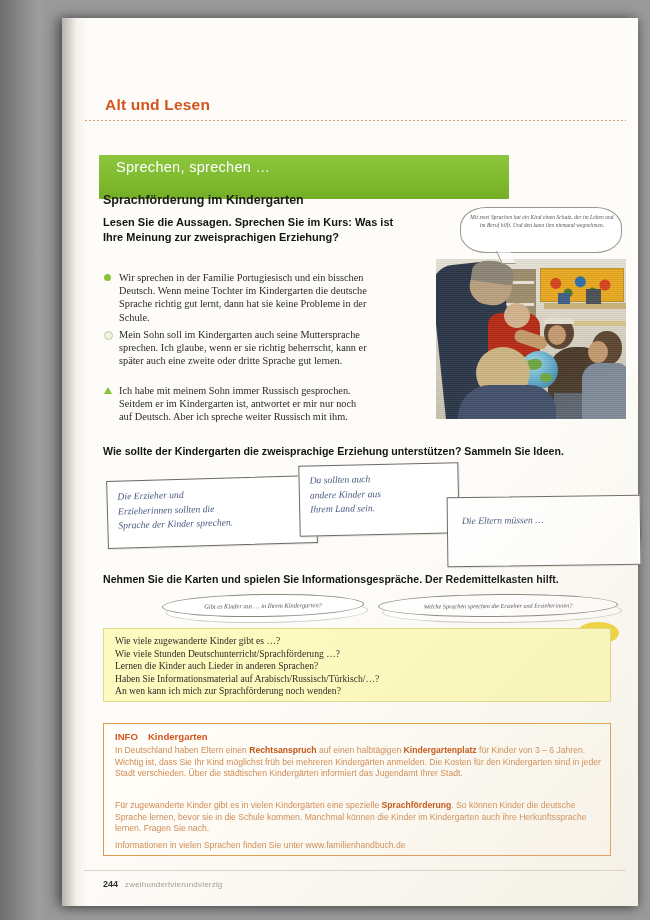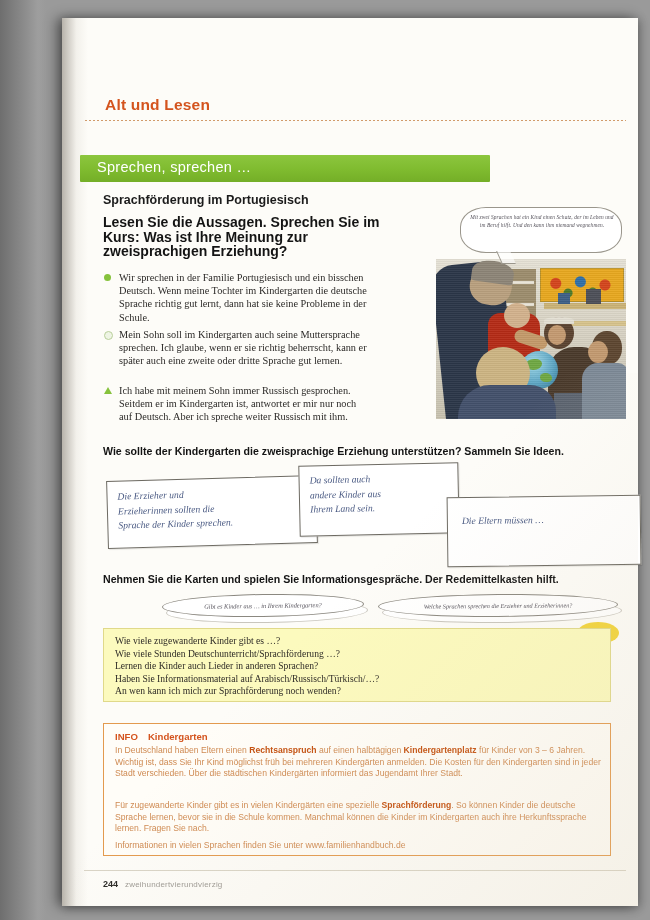--- a/index.html
+++ b/index.html
@@ -35,36 +35,36 @@
   .chapter-title{
     position:absolute;left:43px;top:78px;
     font-size:15.5px;font-weight:bold;color:#d4541e;letter-spacing:.2px;
   }
   .dotted-rule{
     position:absolute;left:22px;top:101px;width:542px;height:3px;
     background-image:radial-gradient(circle,#c98a52 0.9px,rgba(0,0,0,0) 1.1px);
     background-size:4px 3px;background-repeat:repeat-x;opacity:.85;
   }
   .banner{
-    position:absolute;left:18px;top:137px;width:410px;height:27px;
+    position:absolute;left:37px;top:137px;width:410px;height:44px;
     background:linear-gradient(180deg,#8cc63e 0%,#7fbb2f 55%,#74ae27 100%);
     border-radius:1px;
   }
   .banner-label{
     position:absolute;left:17px;top:4px;
     font-size:14.5px;color:#ffffff;font-weight:normal;letter-spacing:.3px;
   }
 
   
   .sub-head{
     position:absolute;left:41px;top:175px;
     font-size:12.5px;font-weight:bold;color:#1b1b1b;
   }
   .prompt{
-    position:absolute;left:41px;font-size:14px;font-weight:bold;color:#141414;
+    position:absolute;left:41px;font-size:11px;font-weight:bold;color:#141414;
     line-height:14.5px;width:300px;
   }
   #prompt-1{top:197px;}
   .prompt-wide{
     position:absolute;left:41px;font-size:10.6px;font-weight:bold;color:#141414;
     width:510px;line-height:14px;
   }
   #prompt-2{top:426px;}
   #prompt-3{top:554px;}
 
@@ -242,21 +242,21 @@
   <div id="sheet">
     <div class="content">
 
       <div class="chapter-title">Alt und Lesen</div>
       <div class="dotted-rule"></div>
 
       <div class="banner">
         <span class="banner-label">Sprechen, sprechen …</span>
       </div>
 
-      <div class="sub-head">Sprachförderung im Portugiesisch</div>
+      <div class="sub-head">Sprachförderung im Kindergarten</div>
 
       <div class="prompt" id="prompt-1">Lesen Sie die Aussagen. Sprechen Sie im Kurs: Was ist Ihre Meinung zur zweisprachigen Erziehung?</div>
 
       <div class="stmt" id="stmt-2">
         <span class="bullet b-ring"></span>
         <span class="txt">Mein Sohn soll im Kindergarten auch seine Muttersprache sprechen. Ich glaube, wenn er sie richtig beherrscht, kann er später auch eine zweite oder dritte Sprache gut lernen.</span>
       </div>
       <div class="stmt" id="stmt-1">
         <span class="bullet b-dot"></span>
         <span class="txt">Wir sprechen in der Familie Portugiesisch und ein bisschen Deutsch. Wenn meine Tochter im Kindergarten die deutsche Sprache richtig gut lernt, dann hat sie keine Probleme in der Schule.</span>

